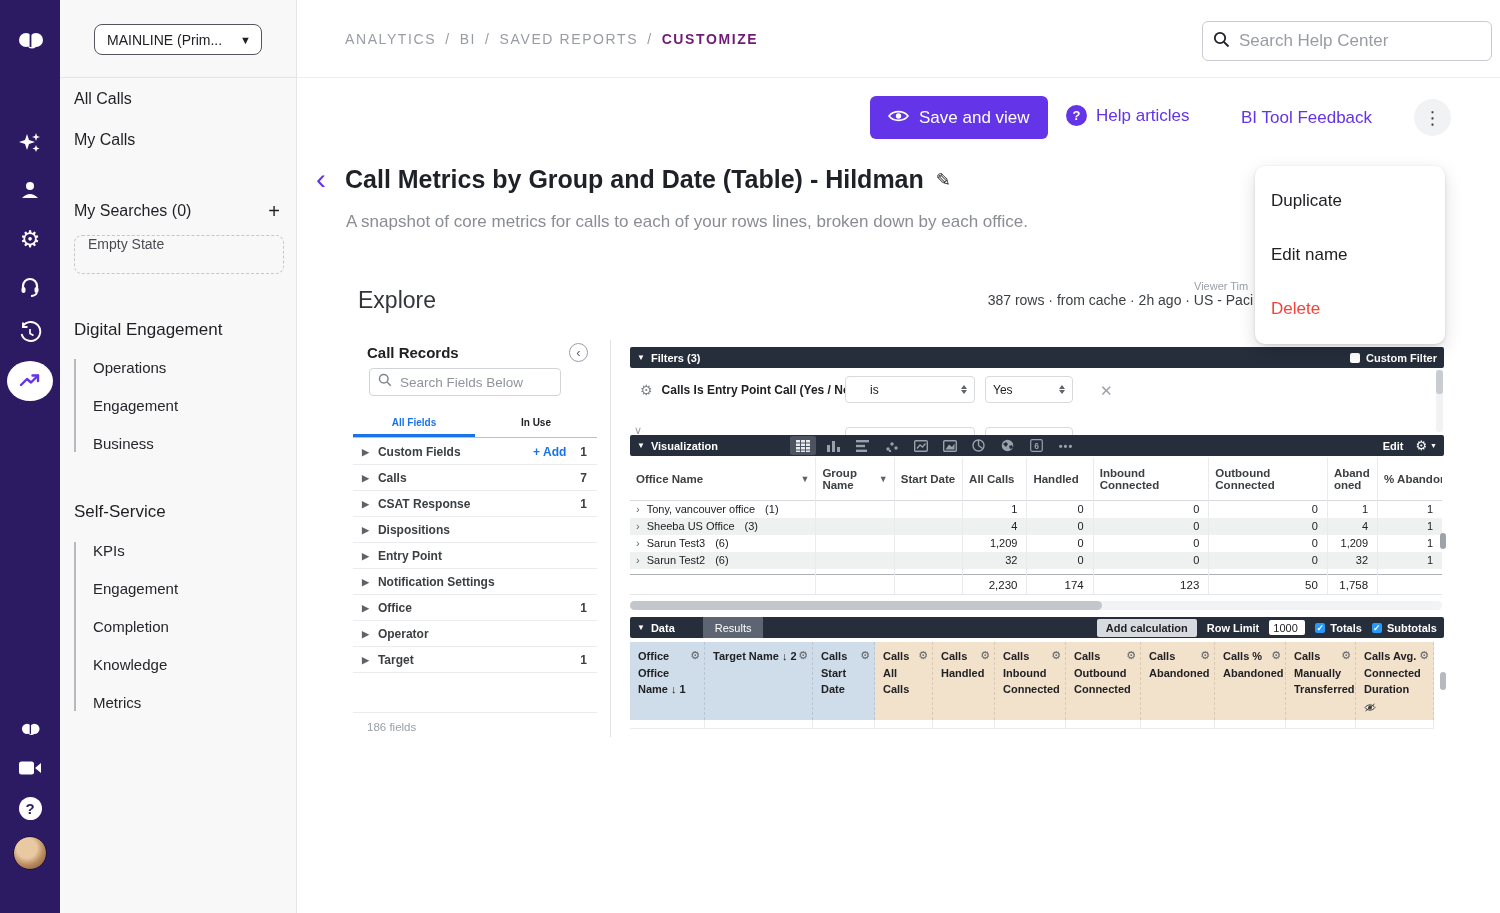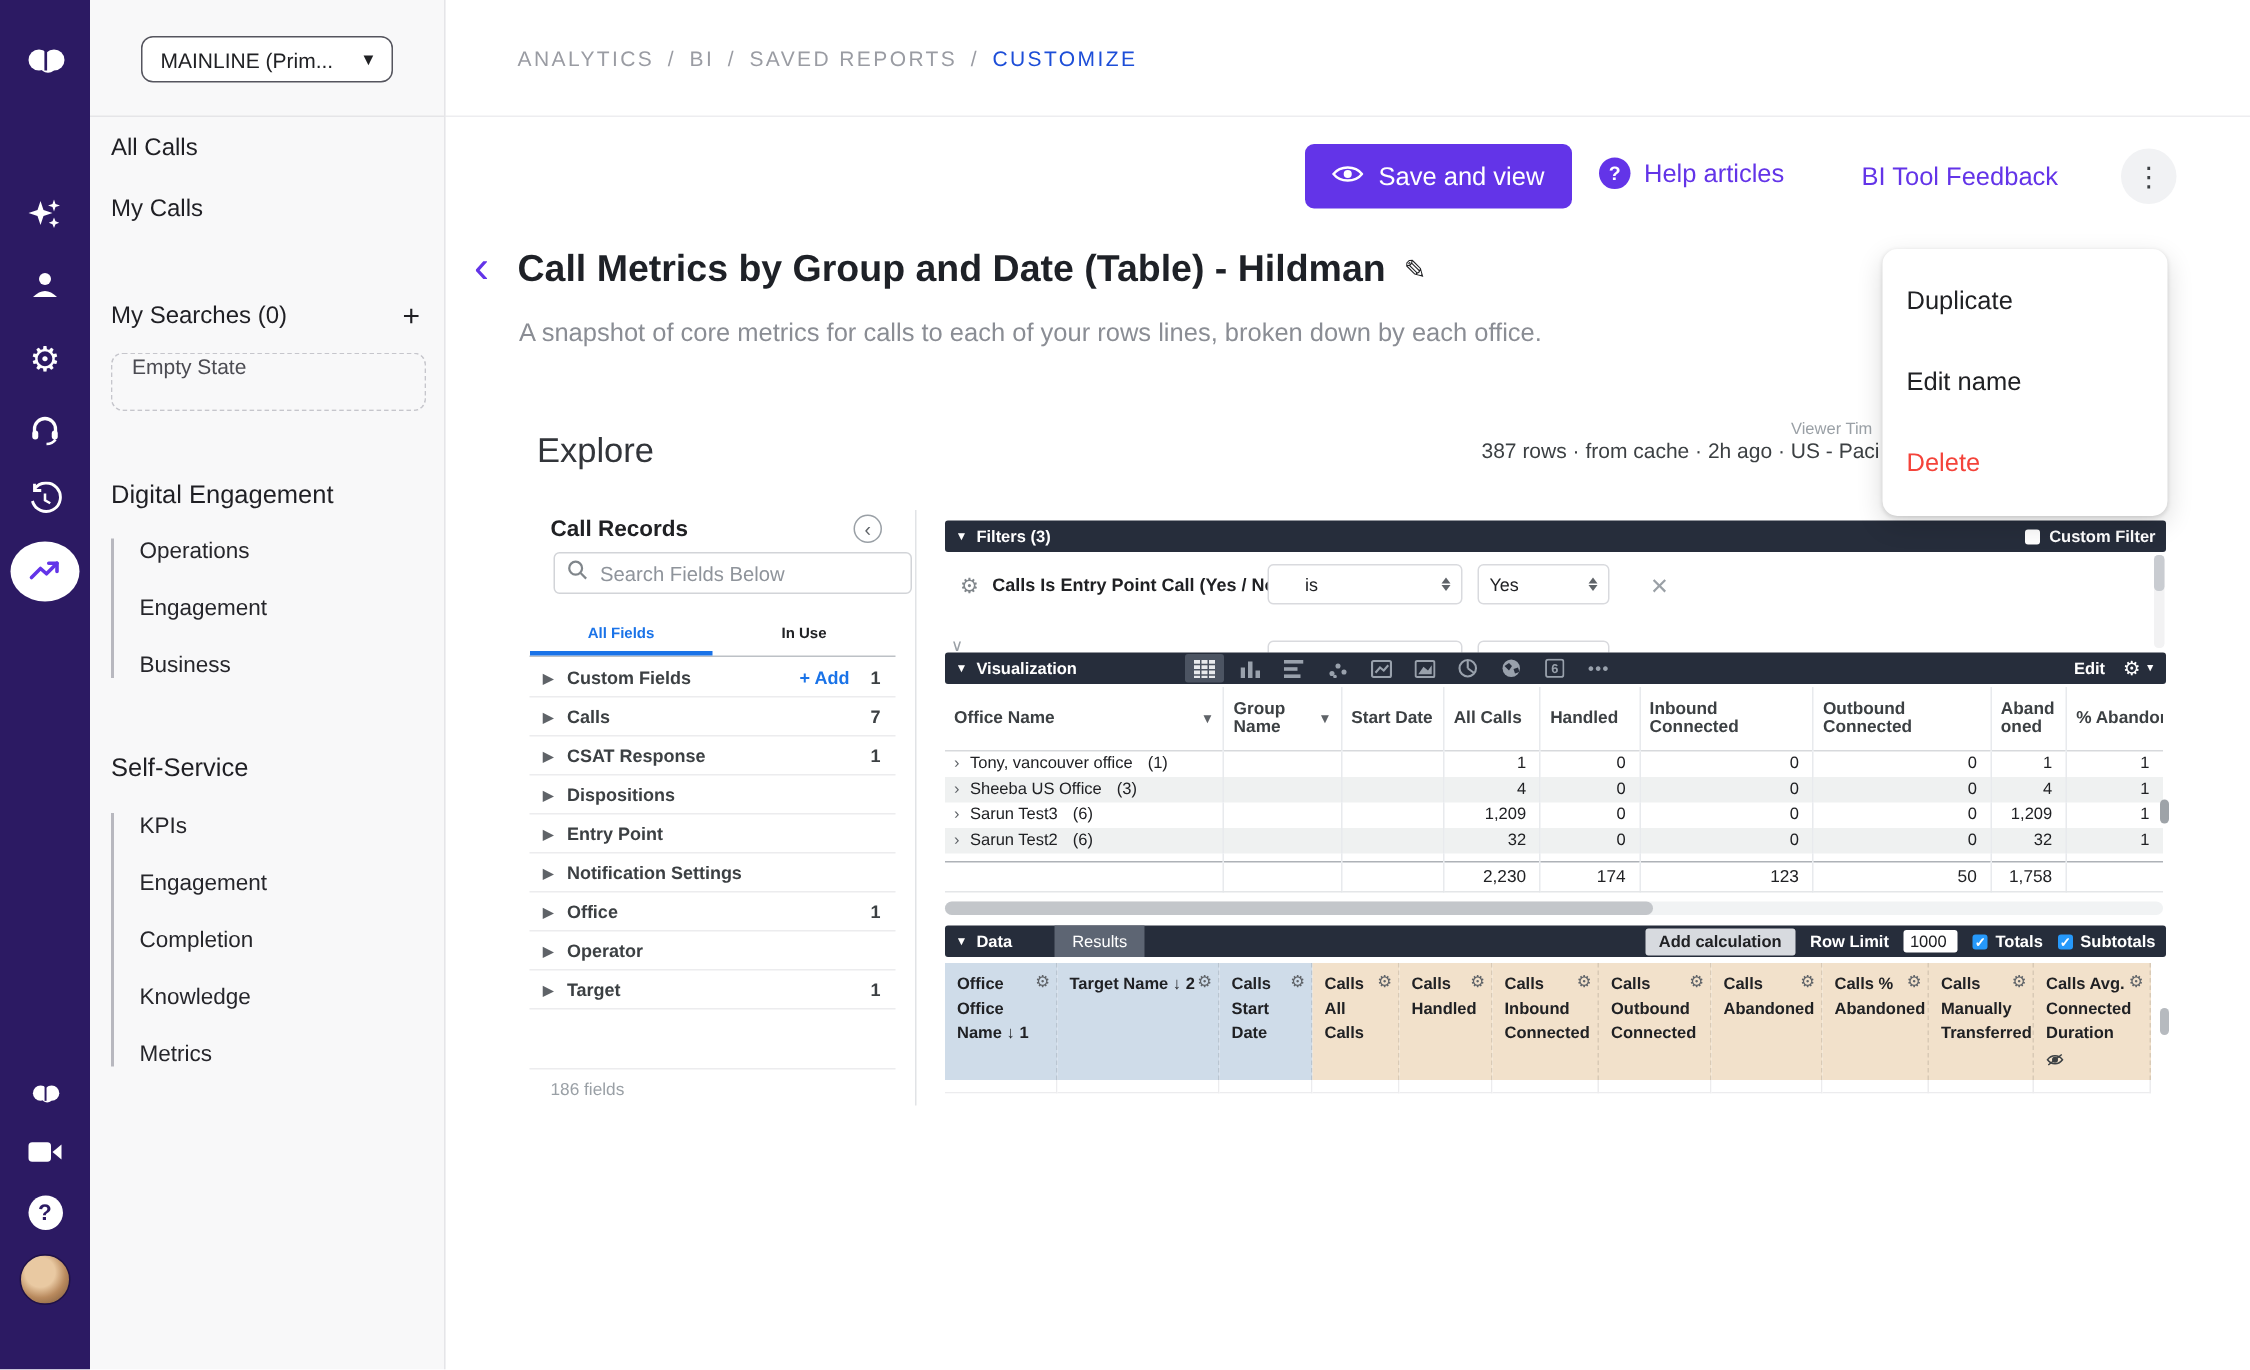--- a/index.html
+++ b/index.html
@@ -22,21 +22,21 @@
   .sb-item { position:absolute; left:14px; font-size:16px; color:#1f1f24; cursor:pointer; }
   .sb-row { position:absolute; left:14px; right:16px; display:flex; align-items:center; }
   .plus { margin-left:auto; font-size:20px; font-weight:400; color:#1f1f24; cursor:pointer; line-height:1; }
   .empty-box { position:absolute; left:14px; top:235px; width:210px; height:39px; border:1px dashed #c6c6cc; border-radius:8px; display:flex; padding-left:13px; font-size:14px; color:#4b4b52; }
   .sb-section { position:absolute; left:14px; font-size:17px; color:#1f1f24; }
   .sb-group { position:absolute; left:14px; border-left:2px solid #b8b8bf; padding-left:17px; }
   .sb-group div { font-size:15px; color:#26262b; margin-bottom:21px; cursor:pointer; }
   
   .topbar { position:absolute; left:297px; top:0; width:1203px; height:78px; background:#fff; border-bottom:1px solid #ededf0; }
   .crumbs { position:absolute; left:48px; top:31px; font-size:14px; letter-spacing:1.6px; color:#9a9ca3; display:flex; gap:9px; }
-  .crumbs .cur { color:#1d4ed8; font-weight:400; }
+  .crumbs .cur { color:#701a75; font-weight:700; }
   .crumbs span { cursor:pointer; }
   .crumbs .sep { cursor:default; }
   .help-search { position:absolute; right:8px; top:21px; width:290px; height:40px; border:1px solid #c9cbd3; border-radius:6px; background:#fff; display:flex; align-items:center; padding:0 10px; gap:9px; }
   .help-search input { border:none; outline:none; font-size:17px; color:#202124; width:100%; font-family:"Liberation Sans",sans-serif; }
   .help-search input::placeholder { color:#9a9ca3; }
   
   .btn-save { position:absolute; left:870px; top:96px; height:43px; padding:0 18px; background:#6334e8; color:#fff; font-size:17px; border:none; border-radius:6px; display:flex; align-items:center; gap:10px; cursor:pointer; font-family:"Liberation Sans",sans-serif; }
   .link-help { position:absolute; left:1066px; top:105px; display:flex; align-items:center; gap:9px; color:#6334e8; font-size:17px; cursor:pointer; }
   .qmark { width:21px; height:21px; border-radius:50%; background:#6334e8; color:#fff; font-size:13px; font-weight:700; display:flex; align-items:center; justify-content:center; }
   .link-feedback { position:absolute; left:1241px; top:108px; color:#6334e8; font-size:17px; cursor:pointer; }
@@ -51,21 +51,21 @@
   .ctx-menu .mi { padding:17px 16px; font-size:17px; color:#202124; cursor:pointer; }
   .ctx-menu .mi.danger { color:#f4433a; }
   
   .explore-h { position:absolute; left:358px; top:287px; font-size:23px; color:#32353a; }
   .viewer-time { position:absolute; left:1194px; top:280px; font-size:11px; color:#9aa0a6; }
   .run-status { position:absolute; right:247px; top:292px; font-size:14px; color:#3c4043; white-space:nowrap; }
   
   .picker { position:absolute; left:353px; top:340px; width:258px; height:397px; border-right:1px solid #e1e3e6; background:#fff; }
   .picker-title { position:absolute; left:14px; top:4px; font-size:15px; font-weight:700; color:#202124; }
   .collapse-ic { position:absolute; right:22px; top:3px; width:19px; height:19px; border:1px solid #9aa0a6; border-radius:50%; color:#5f6368; font-size:13px; display:flex; align-items:center; justify-content:center; cursor:pointer; }
-  .fsearch { position:absolute; left:16px; top:28px; width:239px; height:28px; border:1px solid #d2d4d8; border-radius:4px; display:flex; align-items:center; gap:8px; padding:0 8px; }
+  .fsearch { position:absolute; left:16px; top:28px; width:192px; height:28px; border:1px solid #d2d4d8; border-radius:4px; display:flex; align-items:center; gap:8px; padding:0 8px; }
   .fsearch input { border:none; outline:none; width:100%; font-size:13.5px; color:#202124; font-family:"Liberation Sans",sans-serif; }
   .fsearch input::placeholder { color:#8f949b; }
   .ptabs { position:absolute; left:0; top:72px; width:244px; height:26px; display:flex; border-bottom:1px solid #bdc1c6; }
   .ptab { width:50%; text-align:center; font-size:10px; font-weight:700; color:#202124; padding-top:5px; cursor:pointer; }
   .ptab.active { color:#1a73e8; box-shadow:inset 0 -3px 0 #1a73e8; }
   .fgroups { position:absolute; left:0; top:99px; width:244px; }
   .fgrow { display:flex; align-items:center; height:26px; border-bottom:1px solid #ececee; padding:0 10px 0 9px; font-size:12px; font-weight:700; color:#3c4043; cursor:pointer; }
   .fgrow .tri { font-size:9px; color:#5f6368; margin-right:9px; }
   .fgrow .cnt { margin-left:auto; font-weight:700; color:#3c4043; }
   .fgrow .add { margin-left:auto; color:#1a73e8; font-weight:700; cursor:pointer; }
@@ -242,20 +242,29 @@
 
 <header class="topbar">
   <div class="crumbs">
     <span>ANALYTICS</span>
       <span class="sep">/</span>
     <span>BI</span>
       <span class="sep">/</span>
     <span>SAVED REPORTS</span>
       <span class="sep">/</span>
     <span class="cur">CUSTOMIZE</span>
+  </div>
+  <div class="help-search">
+    <span>
+      <svg width="17" height="17" viewBox="0 0 17 17" fill="none" stroke="#202124" stroke-width="1.8">
+          <circle cx="7" cy="7" r="5.2"></circle>
+          <path d="M11 11 L15.5 15.5"></path>
+        </svg>
+    </span>
+    <input type="text" placeholder="Search Help Center" style="">
   </div>
 </header>
 
 <button class="btn-save">
   <span>
     <svg width="21" height="14" viewBox="0 0 21 14" fill="none">
         <path d="M1 7 C5.5 1.2 15.5 1.2 20 7 C15.5 12.8 5.5 12.8 1 7 Z" stroke="#fff" stroke-width="1.6"></path>
         <circle cx="10.5" cy="7" r="2.7" fill="#fff"></circle>
       </svg>
   </span>

